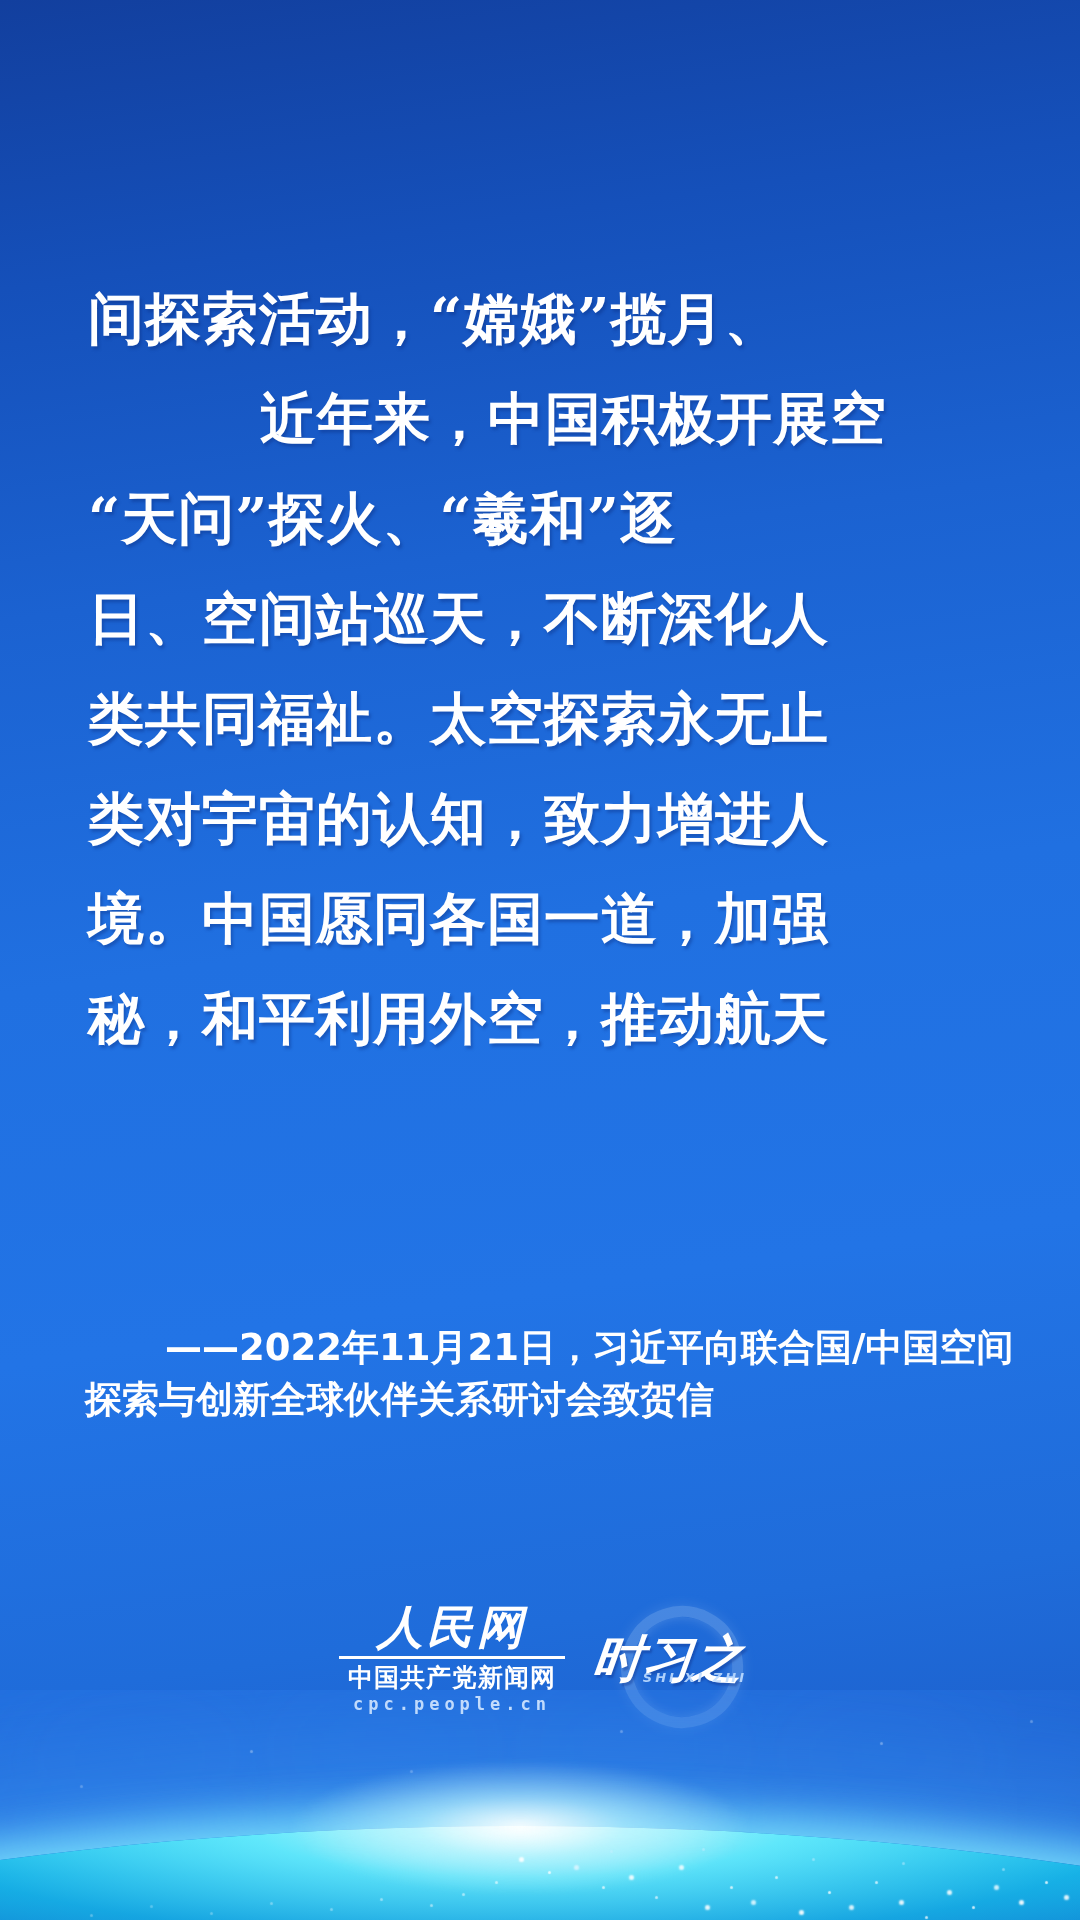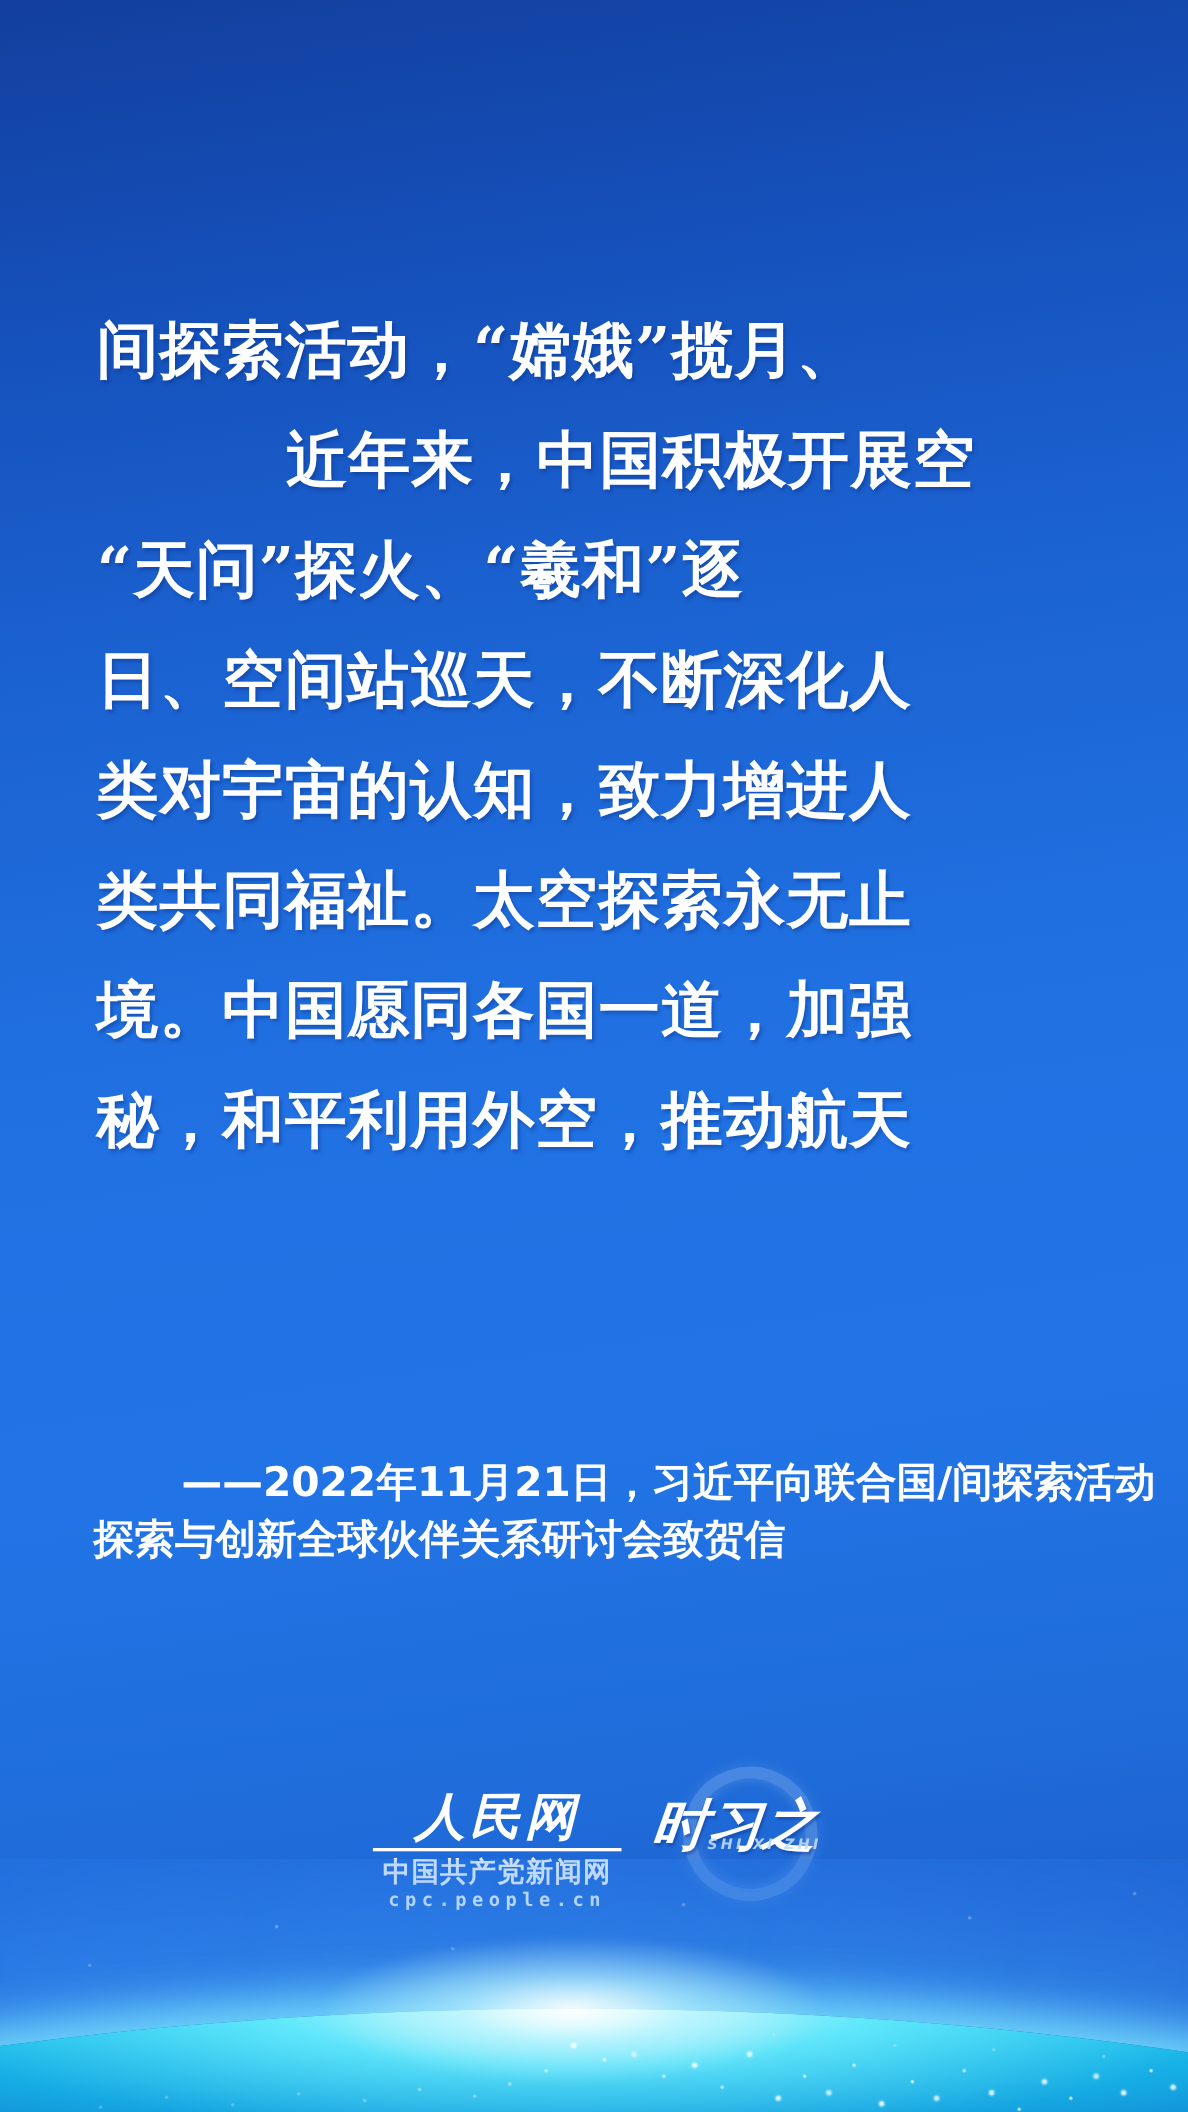--- a/index.html
+++ b/index.html
@@ -23,21 +23,21 @@
     position:absolute; left:85px; top:1322px; width:910px;
     font-family:"DejaVu Sans", sans-serif; font-weight:bold; color:#ffffff;
   }
   .attr-line { font-size:37px; line-height:52px; white-space:nowrap; }
   .attr-line.first { padding-left:80px; }
   
   .footer-logos {
     position:absolute; top:1600px; left:0; width:1080px;
     display:flex; justify-content:center; align-items:flex-start; gap:24px;
   }
-  .rmw { width:238px; text-align:center; color:#ffffff;margin-top:24px; }
+  .rmw { width:238px; text-align:center; color:#ffffff; }
   .rmw-script {
     font-family:"DejaVu Serif", serif; font-style:italic; font-weight:bold;
     font-size:46px; line-height:54px; letter-spacing:4px;
   }
   .rmw-divider { height:3px; background:#ffffff; margin:2px 6px 5px; }
   .rmw-sub {
     font-family:"DejaVu Sans", sans-serif; font-weight:bold;
     font-size:25px; line-height:27px; letter-spacing:1px;
   }
   .rmw-url {
@@ -116,28 +116,28 @@
 </head>
 <body>
 
 <div class="poster">
 
   <div class="quote-block">
     <div class="quote-line">间探索活动，“嫦娥”揽月、</div>
     <div class="quote-line first">近年来，中国积极开展空</div>
     <div class="quote-line">“天问”探火、“羲和”逐</div>
     <div class="quote-line">日、空间站巡天，不断深化人</div>
+    <div class="quote-line">类共同福祉。太空探索永无止</div>
     <div class="quote-line">类对宇宙的认知，致力增进人</div>
-    <div class="quote-line">类共同福祉。太空探索永无止</div>
     <div class="quote-line">境。中国愿同各国一道，加强</div>
     <div class="quote-line">秘，和平利用外空，推动航天</div>
   </div>
 
   <div class="attribution">
-    <div class="attr-line first">——2022年11月21日，习近平向联合国/间探索活动</div>
+    <div class="attr-line first">——2022年11月21日，习近平向联合国/中国空间</div>
     <div class="attr-line">探索与创新全球伙伴关系研讨会致贺信</div>
   </div>
 
   <div class="footer-logos">
     <div class="rmw">
       <div class="rmw-script">人民网</div>
       <div class="rmw-divider"></div>
       <div class="rmw-sub">中国共产党新闻网</div>
       <div class="rmw-url">cpc.people.cn</div>
     </div>

